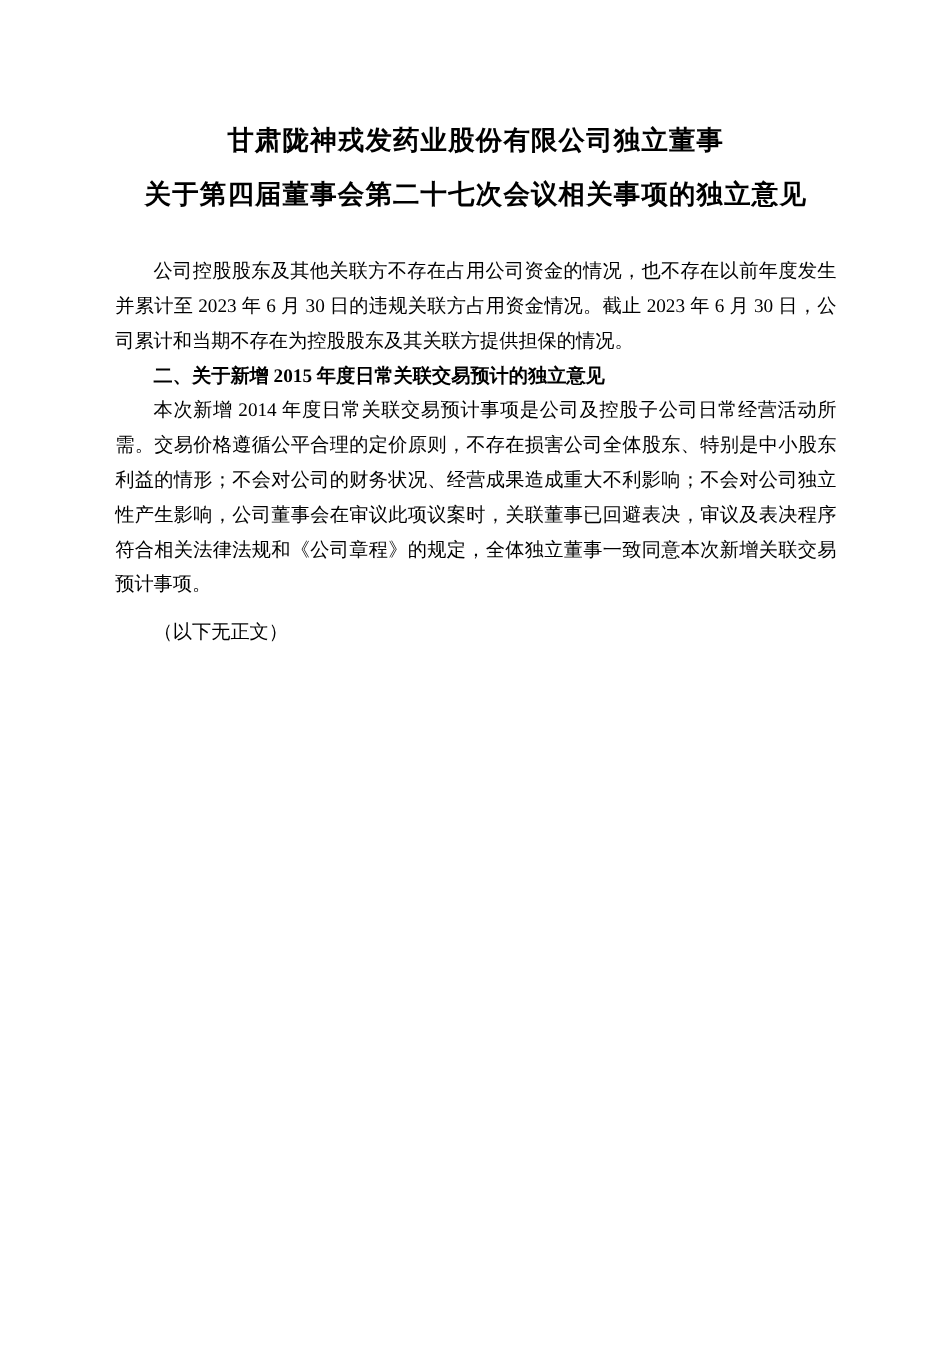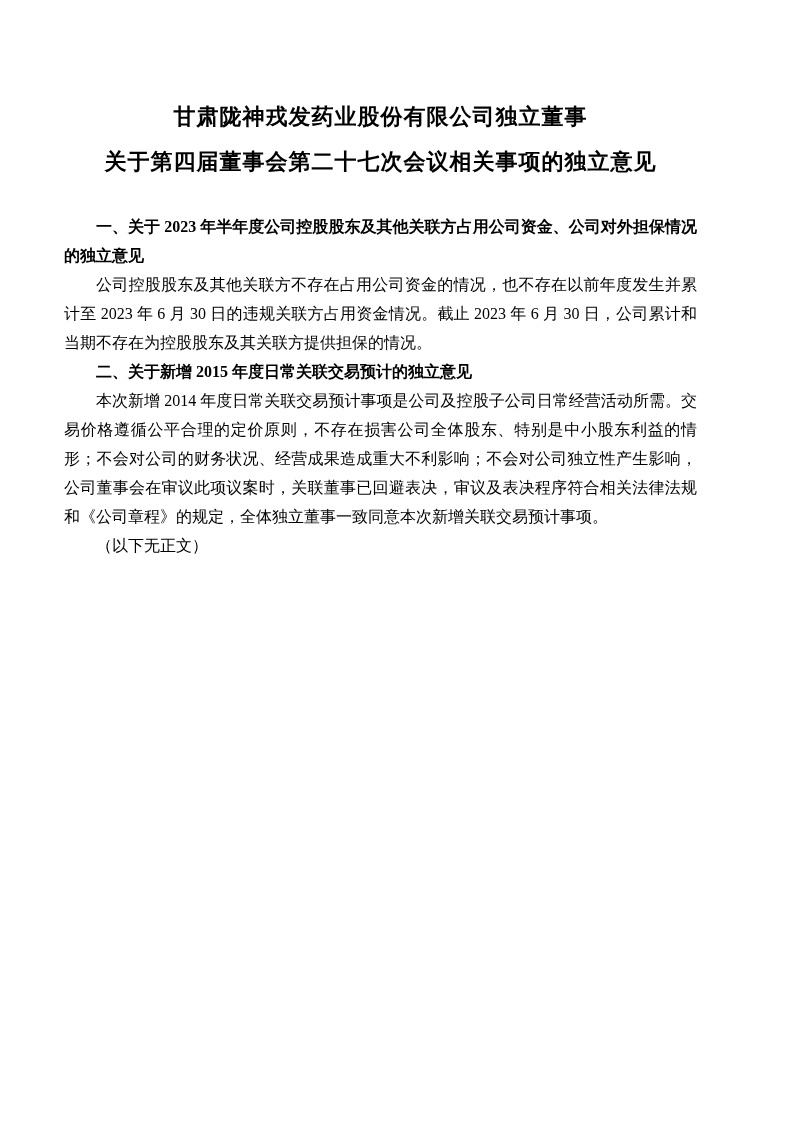--- a/index.html
+++ b/index.html
@@ -9,21 +9,21 @@
   }
   .page {
     position: relative;
     width: 793px;
     height: 1122px;
     background: #ffffff;
     overflow: hidden;
     font-family: "Liberation Serif", "DejaVu Serif", serif;
     color: #000000;
     box-sizing: border-box;
-    padding: 94px 96px 0 64px;
+    padding: 94px 96px 0 96px;
   }
   .doc-title {
     margin: 0;
     font-size: 22px;
     font-weight: bold;
     text-align: center;
     line-height: 45px;
     letter-spacing: 1px;
   }
   .doc-body {
@@ -34,29 +34,29 @@
     font-size: 16px;
     line-height: 29px;
     text-align: justify;
     text-indent: 2em;
     word-break: break-all;
   }
   .para.heading {
     font-weight: bold;
   }
   .closing {
+    margin-top: 11px;
   }
 </style>
 </head>
 <body>
 
 <div class="page">
   <h1 class="doc-title">甘肃陇神戎发药业股份有限公司独立董事</h1>
   <h1 class="doc-title">关于第四届董事会第二十七次会议相关事项的独立意见</h1>
 
   <div class="doc-body">
-    <p class="para heading">一、关于 2023 年半年度公司控股股东及其他关联方占用公司资金、公司对外担保情况的独立意见</p>
     <p class="para">公司控股股东及其他关联方不存在占用公司资金的情况，也不存在以前年度发生并累计至 2023 年 6 月 30 日的违规关联方占用资金情况。截止 2023 年 6 月 30 日，公司累计和当期不存在为控股股东及其关联方提供担保的情况。</p>
     <p class="para heading">二、关于新增 2015 年度日常关联交易预计的独立意见</p>
     <p class="para">本次新增 2014 年度日常关联交易预计事项是公司及控股子公司日常经营活动所需。交易价格遵循公平合理的定价原则，不存在损害公司全体股东、特别是中小股东利益的情形；不会对公司的财务状况、经营成果造成重大不利影响；不会对公司独立性产生影响，公司董事会在审议此项议案时，关联董事已回避表决，审议及表决程序符合相关法律法规和《公司章程》的规定，全体独立董事一致同意本次新增关联交易预计事项。</p>
     <p class="para closing">（以下无正文）</p>
   </div>
 </div>
 
 </body></html>

